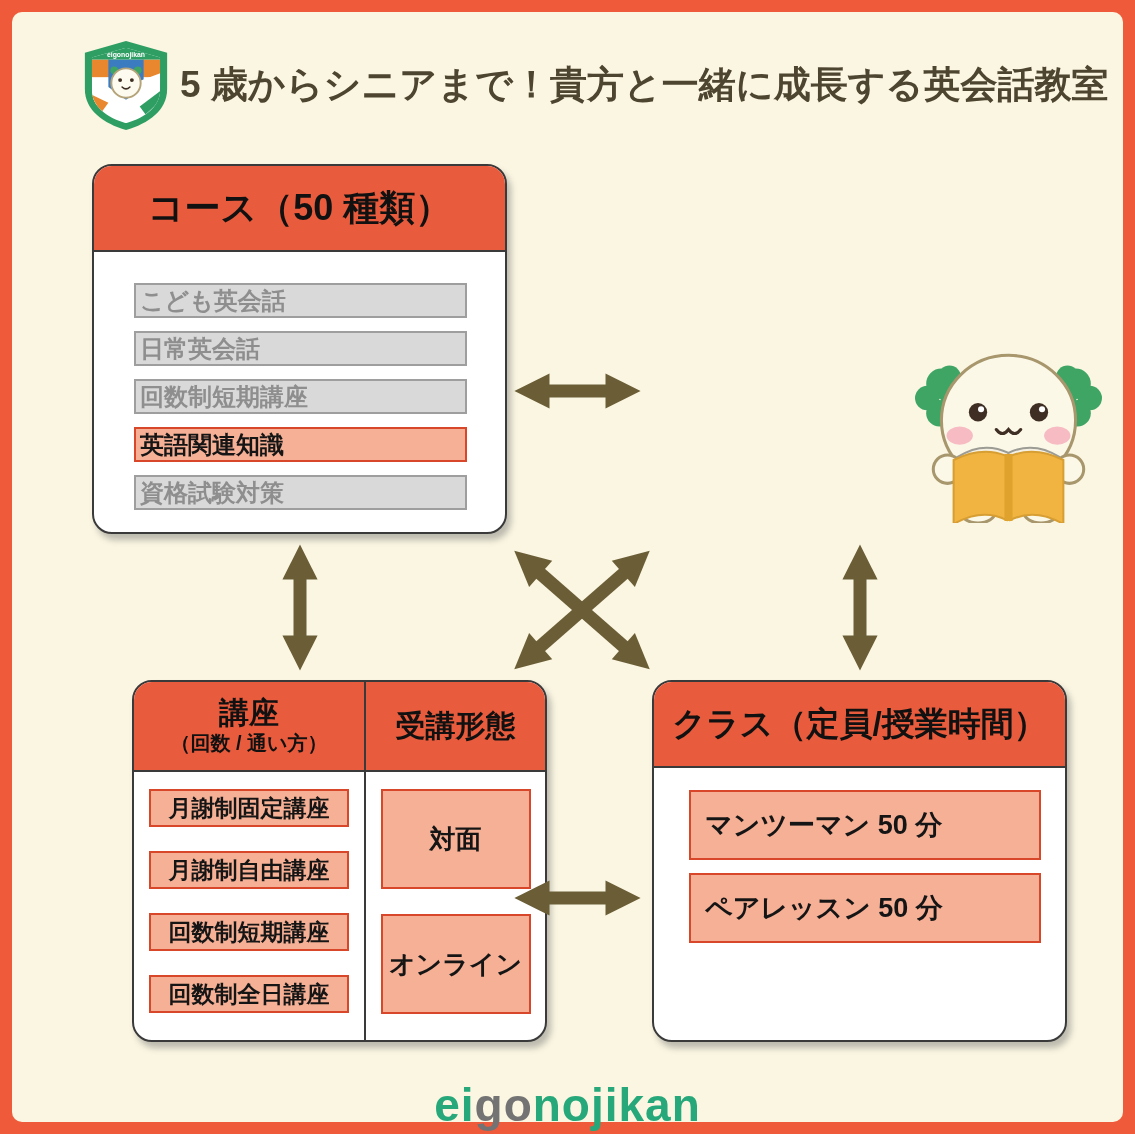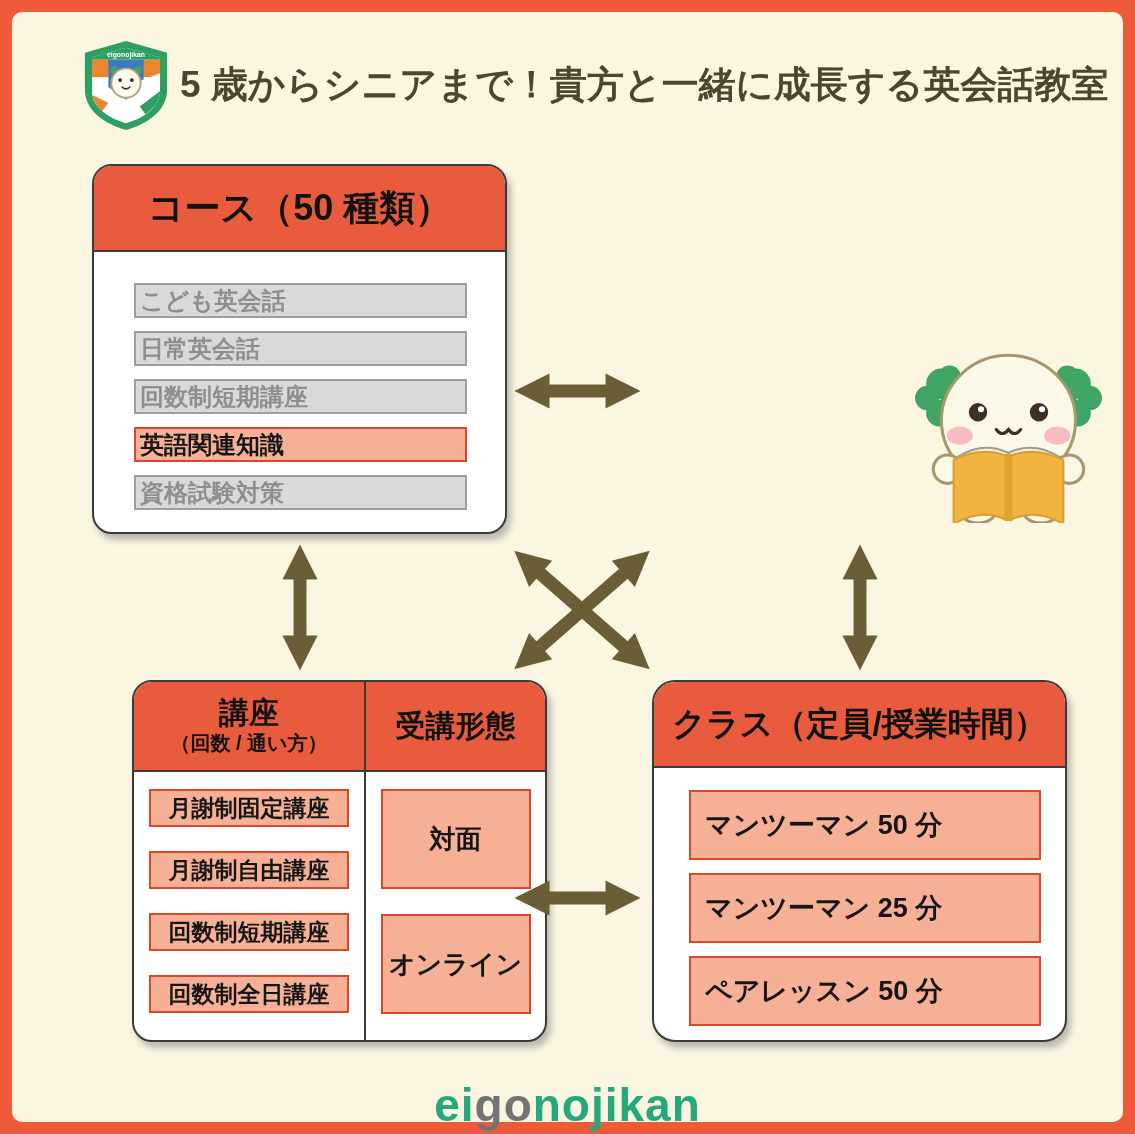--- a/index.html
+++ b/index.html
@@ -11,21 +11,21 @@
   .shield{position:absolute;left:66px;top:26px;width:96px;height:94px;}
   .main-title{position:absolute;left:168px;top:40px;width:900px;height:66px;line-height:66px;
     text-align:center;font-size:37px;font-weight:bold;color:#4E4530;letter-spacing:0px;white-space:nowrap;}
 
   
   .panel{position:absolute;background:#fff;border:2px solid #3A3A3A;border-radius:20px;
     box-shadow:4px 6px 6px rgba(110,110,110,0.45);overflow:hidden;box-sizing:border-box;}
   .p-courses{left:80px;top:152px;width:415px;height:370px;}
   .p-levels{left:640px;top:152px;width:415px;height:370px;}
   .p-lectures{left:80px;top:668px;width:415px;height:362px;margin-left:40px;}
-  .p-classes{left:640px;top:668px;width:415px;height:362px;border-radius:23px;}
+  .p-classes{left:640px;top:668px;width:415px;height:362px;}
   .panel-header{background:#E85C3D;border-bottom:2px solid #3A3A3A;display:flex;align-items:center;justify-content:center;
     font-weight:bold;color:#111;}
   .ph-top{height:84px;font-size:36px;}
   .ph-classes{height:84px;font-size:33px;}
   .items-col{display:flex;flex-direction:column;gap:13px;padding:31px 38px 0 40px;}
   .item{box-sizing:border-box;height:35px;line-height:32px;font-size:24px;font-weight:bold;padding-left:4px;}
   .item.inactive{background:#D9D9D9;border:2px solid #9E9E9E;color:#8E8E8E;}
   .item.active{background:#F5B096;border:2px solid #D9472B;color:#151515;}
 
   
@@ -120,21 +120,20 @@
       <div class="fmt-col">
         <div class="fmt-item">対面</div>
         <div class="fmt-item">オンライン</div>
       </div>
     </div>
 
     <div class="panel p-classes">
       <div class="panel-header ph-classes">クラス（定員/授業時間）</div>
       <div class="class-items">
         <div class="class-item">マンツーマン 50 分</div>
-        <div class="class-item">マンツーマン 25 分</div>
         <div class="class-item">ペアレッスン 50 分</div>
       </div>
     </div>
 
     <svg class="arrows" width="1135" height="1134" viewBox="0 0 1135 1134">
       <defs>
         <marker id="ah" viewBox="0 0 10 10" refX="5.5" refY="5" markerWidth="3" markerHeight="3" orient="auto-start-reverse" markerUnits="strokeWidth">
           <path d="M0.5,0.5 L9.5,5 L0.5,9.5 Z" fill="#6B5E36"></path>
         </marker>
       </defs>

